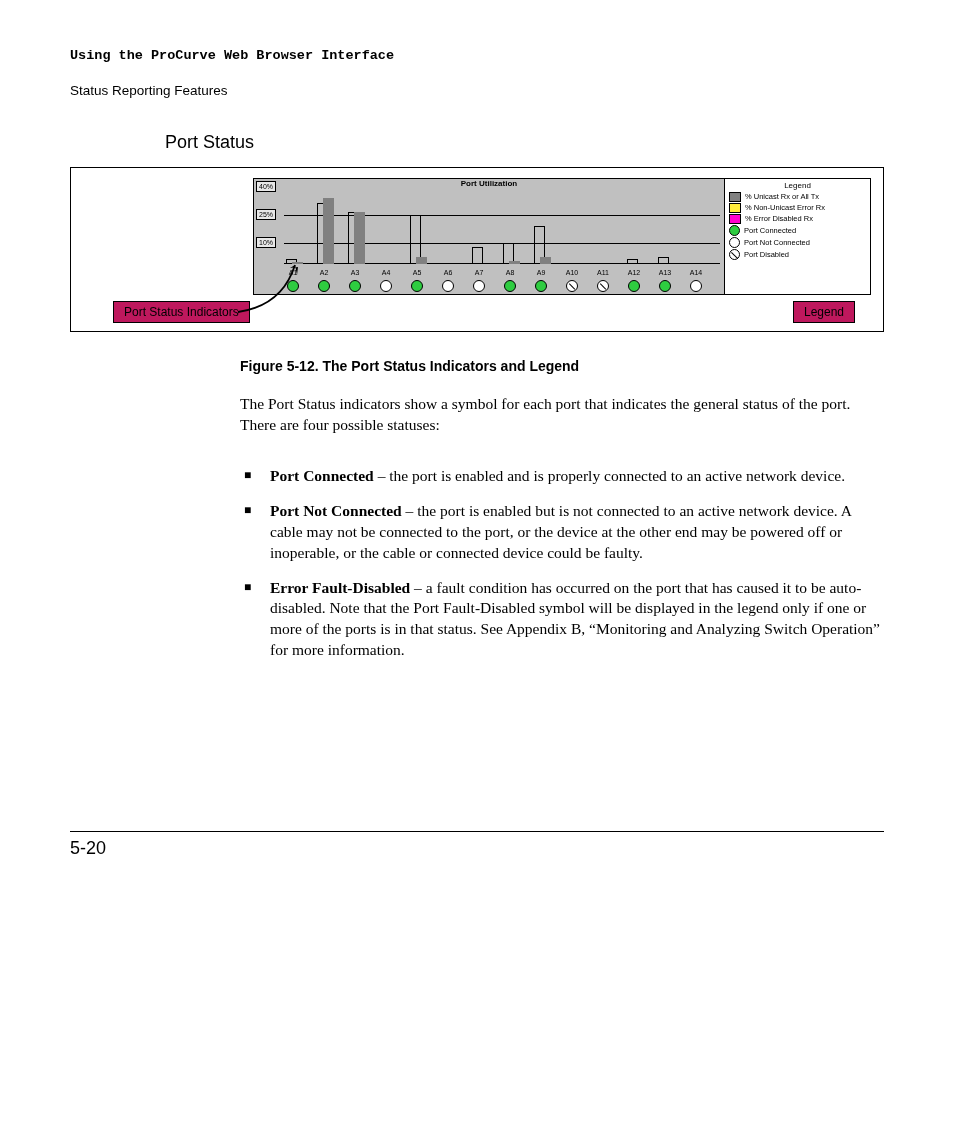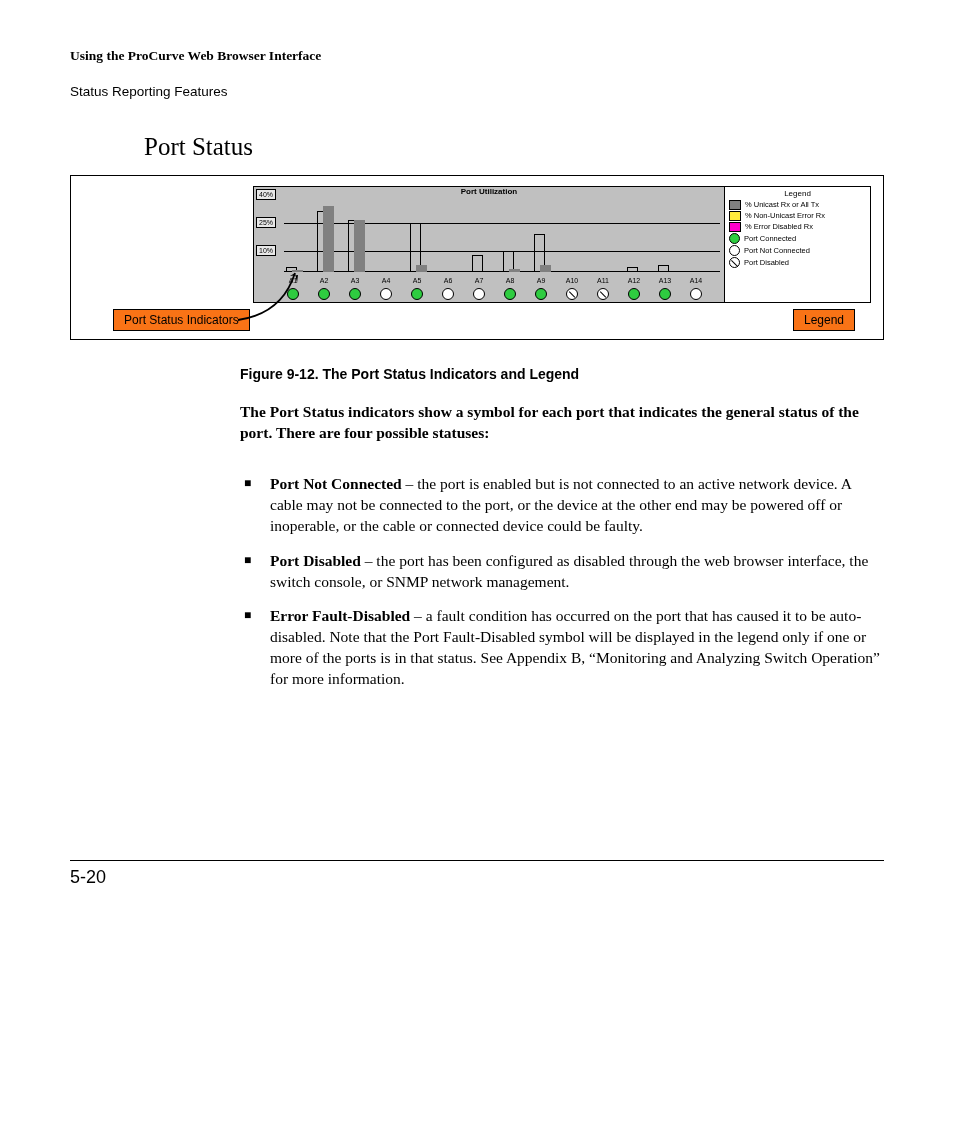--- a/index.html
+++ b/index.html
@@ -4,26 +4,26 @@
 <style>
   body {
     font-family: "Times New Roman", Georgia, serif;
     margin: 0;
     padding: 48px 70px 40px 70px;
     background: #fff;
     color: #000;
     width: 954px;
     box-sizing: border-box;
   }
-  .hdr-title { font-family: Liberation Serif, serif; font-weight: bold; font-size: 13.5px; }
+  .hdr-title { font-family: Liberation Mono, monospace; font-weight: bold; font-size: 13.5px; }
   .hdr-sub   { font-family: Arial, Helvetica, sans-serif; font-size: 13.5px; margin-top: 20px; }
   .section-title {
-    font-family: Liberation Serif, serif;
-    font-size: 25px;
-    margin: 34px 0 14px 74px;
+    font-family: Liberation Sans, sans-serif;
+    font-size: 18px;
+    margin: 34px 0 14px 95px;
   }
   
   .figure-wrap { border: 1.5px solid #000; margin: 0 0 14px 0; padding: 10px 12px 36px 12px; position: relative; }
   .figure-inner { margin-left: 170px; position: relative; }
   
   .chart-frame { display: flex; }
   .chart-left  { border: 1px solid #000; background: #c0c0c0; flex: 0 0 470px; position: relative; height: 115px; }
   .chart-title { position:absolute; left:0; right:0; top:0; text-align:center; font-family: Arial, sans-serif; font-size:8px; font-weight:bold; }
   .ybox { position:absolute; font-family: Arial, sans-serif; font-size:7px; background:#e8e8e8; border:1px solid #000; padding:0 2px; line-height:9px; }
   .grid { position:absolute; left:30px; right:4px; background:#000; height:1px; }
@@ -42,29 +42,29 @@
   .lg-row { display:flex; align-items:center; gap:4px; margin:1px 0; line-height:10px; }
   .sw { width:10px; height:8px; border:1px solid #000; flex-shrink:0; }
   .sw-gray   { background:#808080; }
   .sw-yellow { background:#ffeb3b; }
   .sw-mag    { background:#ff00cc; }
   .dot { width:9px; height:9px; border:1.2px solid #000; border-radius:50%; flex-shrink:0; position:relative; }
   .dot.green { background:#2ecc40; }
   .dot.white { background:#fff; }
   .dot.slash::after { content:""; position:absolute; left:0; right:0; top:50%; height:1.2px; background:#000; transform:rotate(45deg); }
   
-  .callout { position:absolute; background:#f97316; border:1px solid #000; font-family: Arial, sans-serif; font-size:12px; padding:3px 10px; }
+  .callout { position:absolute; background:#be185d; border:1px solid #000; font-family: Arial, sans-serif; font-size:12px; padding:3px 10px; }
   .callout.left  { bottom:-28px; left:-140px; }
   .callout.right { bottom:-28px; right:16px; }
   .arrow { position:absolute; }
   
   .figure-caption { font-family: Arial, Helvetica, sans-serif; font-weight:bold; font-size:14px; margin: 26px 0 20px 170px; }
   
   .body-text { margin-left:170px; font-size:15.5px; line-height:1.35; }
-  .body-text p { margin: 0 0 30px 0; font-weight: bold; }
+  .body-text p { margin: 0 0 30px 0; }
   ul.status-list { margin-left:170px; padding-left:0; list-style:none; font-size:15.5px; line-height:1.35; }
   ul.status-list li { margin-bottom:14px; padding-left:30px; position:relative; }
   ul.status-list li::before { content:"■"; position:absolute; left:4px; top:1px; font-size:12px; }
   .bold { font-family:"Times New Roman", serif; font-weight:bold; }
   .footer-rule { border:none; border-top:1.2px solid #000; margin:170px 0 6px 0; }
   .page-num { font-family: Arial, sans-serif; font-size:18px; }
 </style>
 </head>
 <body>
 
@@ -165,26 +165,26 @@
     <div class="callout left">Port Status Indicators</div>
     <div class="callout right">Legend</div>
 
     <svg class="arrow" style="left:-20px; bottom:-22px; width:90px; height:60px;">
       <path d="M5 55 C 40 50, 55 30, 62 8" stroke="#000" stroke-width="1.8" fill="none"></path>
       <path d="M62 8 l -5 3 l 8 -1 l -1 8 z" fill="#000"></path>
     </svg>
   </div>
 </div>
 
-<div class="figure-caption">Figure 9-12.  The Port Status Indicators and Legend</div>
+<div class="figure-caption">Figure 5-12.  The Port Status Indicators and Legend</div>
 
 <div class="body-text">
   <p>The Port Status indicators show a symbol for each port that indicates the general status of the port. There are four possible statuses:</p>
 </div>
 
 <ul class="status-list" id="status-list">
+    <li><span class="bold">Port Connected</span><span> – the port is enabled and is properly connected to an active network device.</span></li>
     <li><span class="bold">Port Not Connected</span><span> – the port is enabled but is not connected to an active network device. A cable may not be connected to the port, or the device at the other end may be powered off or inoperable, or the cable or connected device could be faulty.</span></li>
-    <li><span class="bold">Port Disabled</span><span> – the port has been configured as disabled through the web browser interface, the switch console, or SNMP network manage­ment.</span></li>
     <li><span class="bold">Error Fault-Disabled</span><span> – a fault condition has occurred on the port that has caused it to be auto-disabled. Note that the Port Fault-Disabled symbol will be displayed in the legend only if one or more of the ports is in that status. See Appendix B, “Monitoring and Analyzing Switch Opera­tion” for more information.</span></li>
   </ul>
 
 <hr class="footer-rule">
 <div class="page-num">5-20</div>
 
 </body></html>

